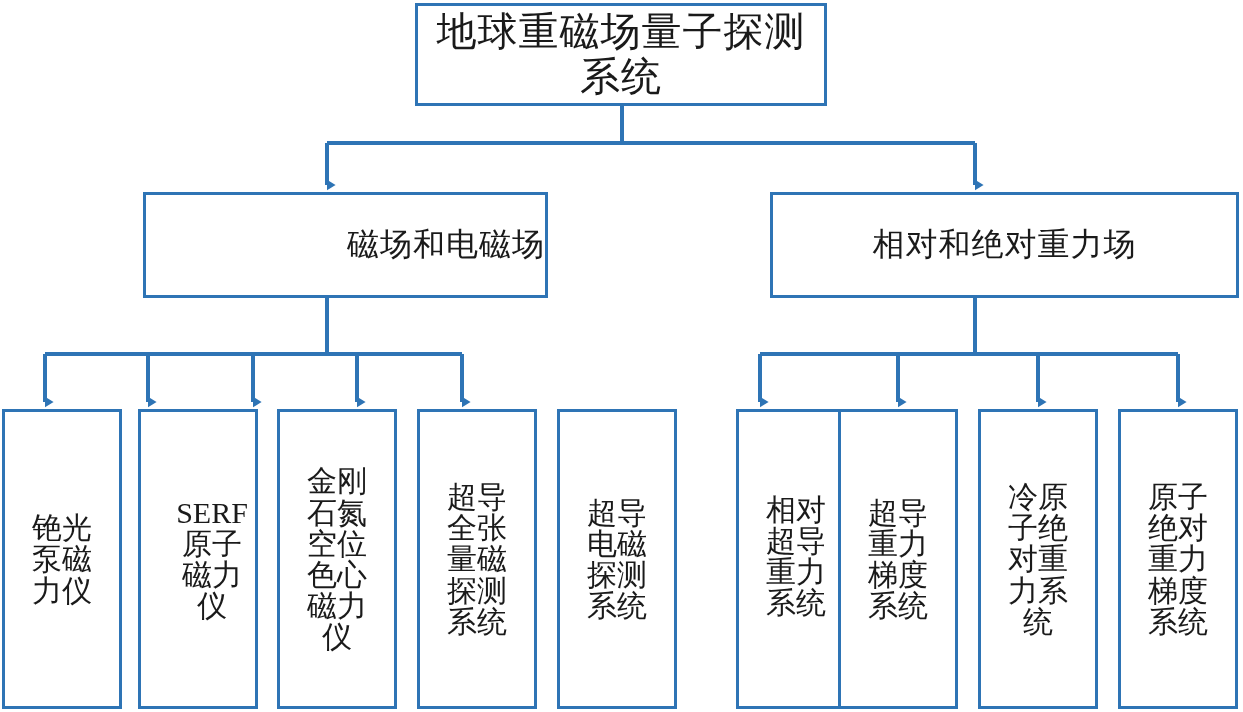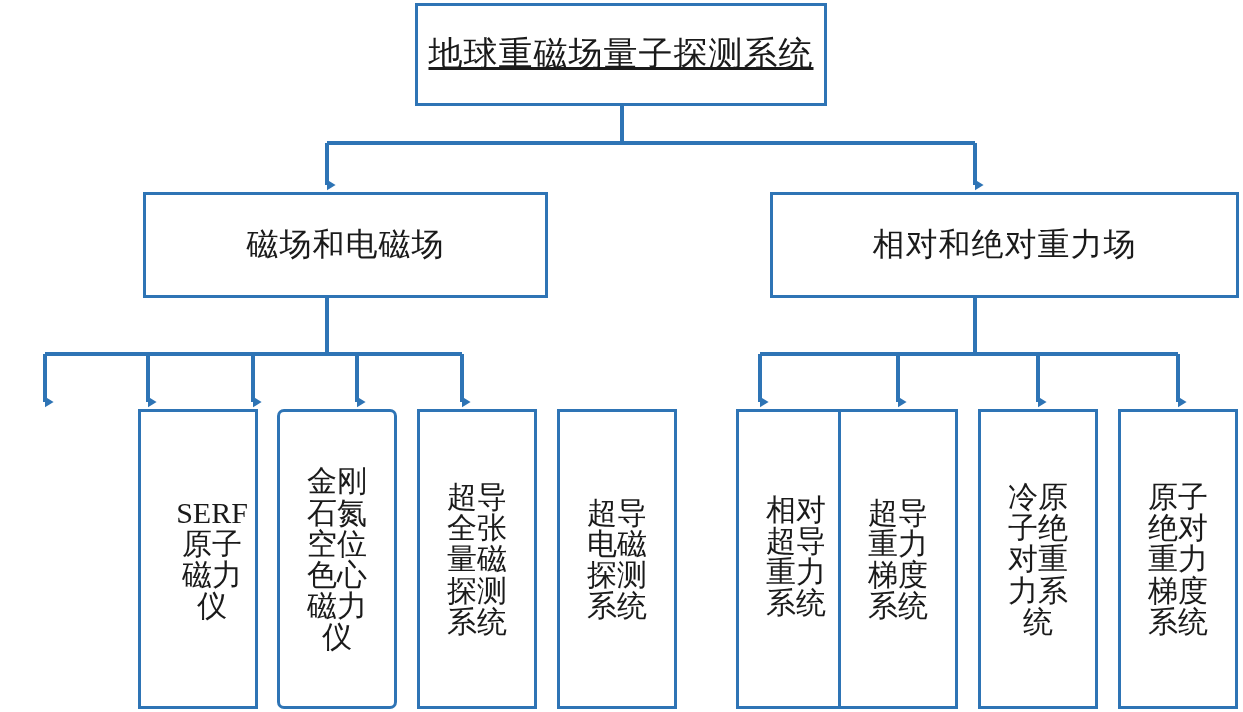--- a/index.html
+++ b/index.html
@@ -44,30 +44,29 @@
     white-space: pre-wrap;
   }
   
   #node-root {
     left: 415px;
     top: 3px;
     width: 412px;
     height: 103px;
   }
   #node-root .node-label {
-    font-size: 34px;
+    font-size: 40px;
     letter-spacing: 1px;
-    text-decoration: underline;
   }
   
   .node-cat {
     top: 192px;
     height: 106px;
   }
-  #node-cat-0 { left: 143px; width: 405px; }
+  #node-cat-0 { left: 143px; width: 405px; justify-content: flex-end; }
   #node-cat-1 { left: 770px; width: 469px; }
   .node-cat .node-label {
     font-size: 32px;
     letter-spacing: 1px;
   }
   
   .node-leaf {
     top: 409px;
     height: 300px;
     width: 120px;
@@ -131,24 +130,27 @@
     <span class="node-label" style="color: rgb(26, 26, 26);">地球重磁场量子探测系统</span>
   </div>
 
   <div class="node node-cat" id="node-cat-0" style="border-color: rgb(46, 116, 181);">
     <span class="node-label" style="color: rgb(26, 26, 26);">磁场和电磁场</span>
   </div>
   <div class="node node-cat" id="node-cat-1" style="border-color: rgb(46, 116, 181);">
     <span class="node-label" style="color: rgb(26, 26, 26);">相对和绝对重力场</span>
   </div>
 
+  <div class="node node-leaf" style="left: 2px; border-color: rgb(46, 116, 181);">
+    <span class="node-label" style="color: rgb(26, 26, 26);">铯光泵磁力仪</span>
+  </div>
   <div class="node node-leaf latin-head" style="left: 138px; border-color: rgb(46, 116, 181); padding-left: 28px;">
     <span class="node-label" style="color: rgb(26, 26, 26);">SERF原子磁力仪</span>
   </div>
-  <div class="node node-leaf" style="left: 277px; border-color: rgb(46, 116, 181); border-radius: 7px;">
+  <div class="node node-leaf" style="left: 277px; border-color: rgb(46, 116, 181);">
     <span class="node-label" style="color: rgb(26, 26, 26);">金刚石氮空位色心磁力仪</span>
   </div>
   <div class="node node-leaf" style="left: 557px; border-color: rgb(46, 116, 181);">
     <span class="node-label" style="color: rgb(26, 26, 26);">超导电磁探测系统</span>
   </div>
   <div class="node node-leaf" style="left: 417px; border-color: rgb(46, 116, 181);">
     <span class="node-label" style="color: rgb(26, 26, 26);">超导全张量磁探测系统</span>
   </div>
 
   <div class="node node-leaf" style="left: 736px; border-color: rgb(46, 116, 181); font-family: Liberation Mono, monospace;">

